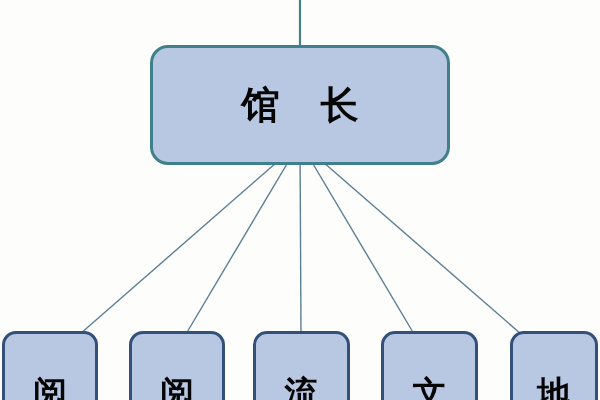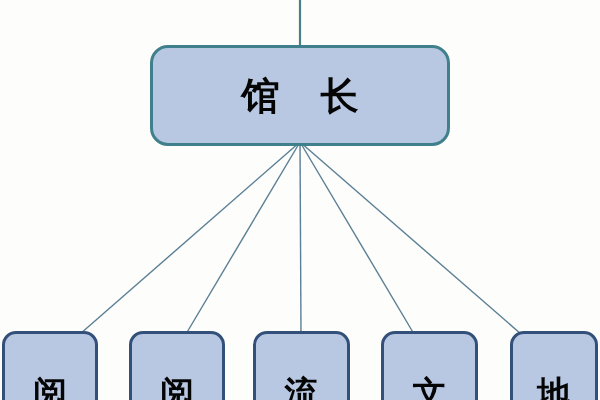--- a/index.html
+++ b/index.html
@@ -23,21 +23,21 @@
     height: 400px;
     pointer-events: none;
   }
 
   
   .node-root {
     position: absolute;
     left: 150px;
     top: 45px;
     width: 300px;
-    height: 101px;
+    height: 120px;
     box-sizing: border-box;
     background: #b9c8e2;
     border: 3px solid #3f808c;
     border-radius: 18px;
     display: flex;
     align-items: center;
     justify-content: center;
   }
   .node-root .node-text {
     font-size: 38px;

